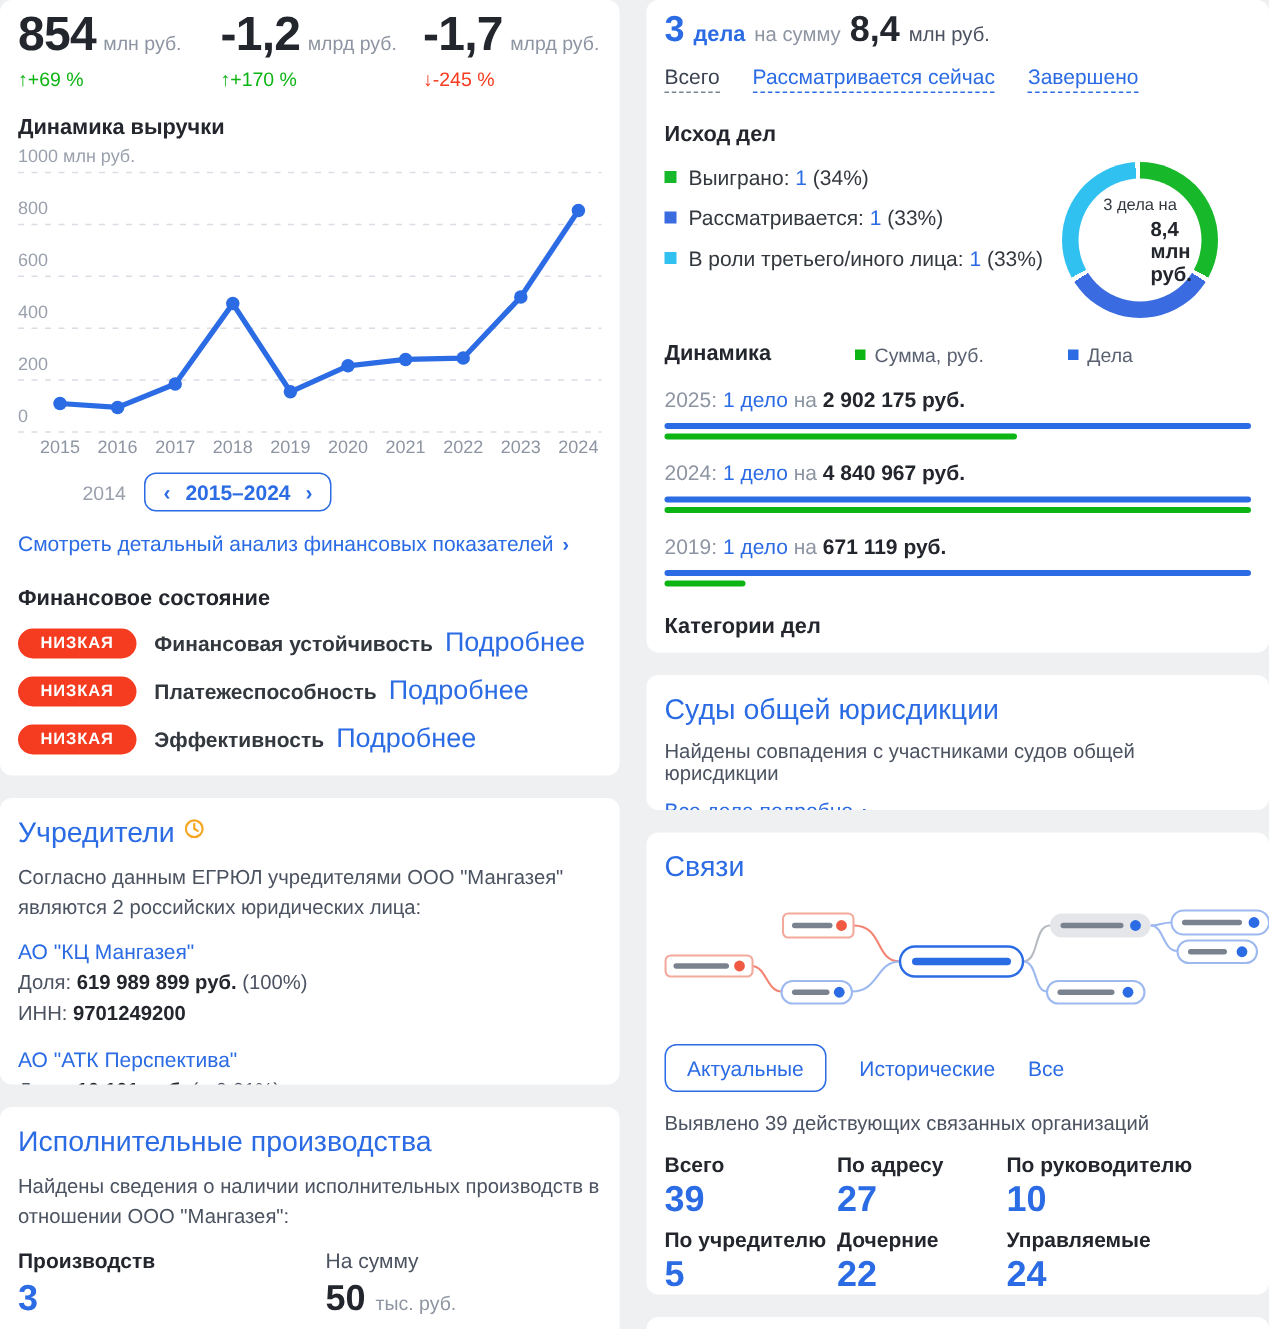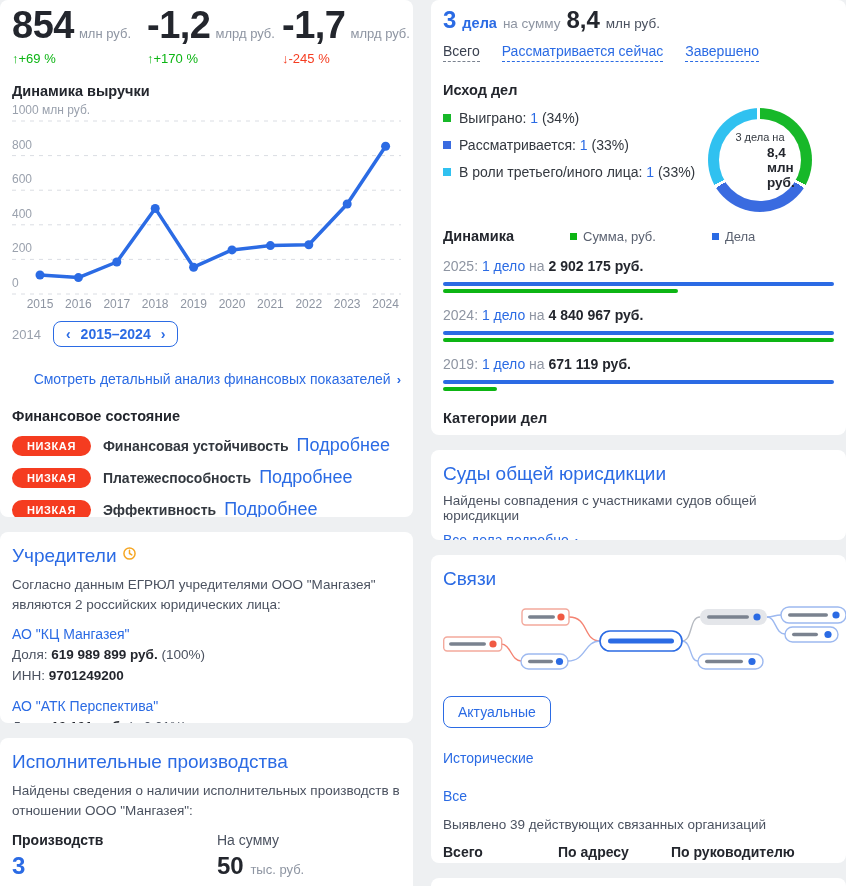--- a/index.html
+++ b/index.html
@@ -10,38 +10,38 @@
   .col-left{width:413px;flex:none;display:flex;flex-direction:column;}
   .col-right{width:415px;flex:none;display:flex;flex-direction:column;}
   .card{background:var(--card-bg,#fff);border-radius:8px;padding:0 12px;overflow:hidden;}
   a,.link{color:var(--accent-blue,#2b6be4);text-decoration:none;cursor:pointer;}
   .chev{font-size:13px;margin-left:6px;font-weight:700;}
   
   .card-fin{height:517px;margin-bottom:15px;}
   .metrics{display:flex;padding-top:4px;}
   .metric{width:135px;flex:none;}
   .metric .val-row{white-space:nowrap;}
-  .metric .val{font-size:38px;font-weight:700;letter-spacing:-0.5px;color:var(--dark,#23262d);}
+  .metric .val{font-size:32px;font-weight:700;letter-spacing:-0.5px;color:var(--dark,#23262d);}
   .metric .unit{font-size:13px;color:var(--muted,#8e95a2);margin-left:5px;}
   .metric .delta{font-size:13px;margin-top:4px;font-weight:500;}
   .delta.up{color:var(--green,#0db514);}
   .delta.down{color:var(--red,#f53c20);}
   .sec-title{font-size:14.5px;font-weight:700;color:var(--dark,#23262d);}
   .rev-title{margin-top:17px;}
   #revenue-svg{display:block;margin-top:8px;overflow:visible;}
   .grid{stroke:var(--grid,#dadde3);stroke-width:1;stroke-dasharray:4 5;fill:none;}
   .ytick{fill:var(--light-muted,#9aa1ad);font-size:12px;}
   .xtick{fill:var(--muted,#8e95a2);font-size:12px;}
   .rev-line{stroke:var(--accent-blue,#2b6be4);stroke-width:3.5;fill:none;stroke-linejoin:round;stroke-linecap:round;}
   .rev-dot{fill:var(--accent-blue,#2b6be4);}
   .pager{display:flex;align-items:center;margin-top:10px;}
-  .pager .prev-year{font-size:13px;color:var(--light-muted,#9aa1ad);margin-right:12px;}
+  .pager .prev-year{font-size:13px;color:var(--light-muted,#9aa1ad);margin-right:12px;margin-left:43px;}
   .period-box{display:inline-flex;align-items:center;gap:10px;border:1px solid var(--accent-blue,#2b6be4);border-radius:8px;padding:4px 12px;color:var(--accent-blue,#2b6be4);font-size:14px;font-weight:700;cursor:pointer;}
   .period-box .arr{font-size:14px;font-weight:700;}
-  .analysis-link{display:block;margin-top:24px;font-size:14px;font-weight:500;text-align:right;}
+  .analysis-link{display:block;margin-top:13px;font-size:14px;font-weight:500;}
   .fin-title{margin-top:21px;}
   .fin-row{display:flex;align-items:center;margin-top:11px;}
   .badge{background:var(--badge-red,#f53c20);color:#fff;font-size:11px;font-weight:700;letter-spacing:0.6px;border-radius:10px;padding:4px 15px;margin-right:12px;}
   .fin-label{font-size:14px;font-weight:700;color:#33383f;margin-right:8px;text-align:center;}
   .fin-more{font-size:18px;}
   .report-box{margin-top:17px;border:1px solid var(--border,#e3e6ea);border-radius:6px;padding:11px 12px;display:flex;align-items:center;}
   
   .card-founders{height:191px;margin-bottom:15px;padding-top:13px;}
   .card-title{font-size:19px;font-weight:400;color:var(--accent-blue,#2b6be4);}
   .intro{font-size:13.5px;line-height:1.45;color:#4b5260;margin-top:8px;}
@@ -100,21 +100,21 @@
   .n-gray{fill:var(--node-gray-bg,#e4e6ea);stroke:none;}
   .n-center{stroke:var(--accent-blue,#2b6be4);stroke-width:1.6;}
   .n-bar{fill:var(--node-gray,#7a828f);}
   .n-bar-blue{fill:var(--accent-blue,#2b6be4);}
   .dot-red{fill:var(--node-red,#f05a43);}
   .dot-blue{fill:var(--accent-blue,#2b6be4);}
   .lnk{fill:none;stroke-width:1.4;}
   .lnk-red{stroke:var(--node-red,#f05a43);opacity:.75;}
   .lnk-blue{stroke:var(--node-blue-border,#9db9f0);}
   .lnk-gray{stroke:#b6bac1;}
-  .conn-tabs{display:flex;align-items:flex-start;gap:22px;margin-top:14px;flex-direction:column;}
+  .conn-tabs{display:flex;align-items:center;gap:22px;margin-top:14px;}
   .btn-outline{border:1px solid var(--accent-blue,#2b6be4);border-radius:8px;padding:7px 14px;font-size:14px;color:var(--accent-blue,#2b6be4);cursor:pointer;background:#fff;}
   .conn-tab{font-size:14px;}
   .conn-summary{font-size:13.5px;color:#4b5260;margin-top:13px;}
   .stats{display:grid;grid-template-columns:115px 113px 1fr;margin-top:12px;row-gap:4px;}
   .stat .s-label{font-size:14px;font-weight:700;color:var(--dark,#23262d);}
   .stat .s-val{font-size:24px;font-weight:700;color:var(--accent-blue,#2b6be4);margin-top:2px;}
   .card-stub{height:40px;}
   .clock-icon{display:inline-block;vertical-align:2px;margin-left:6px;}
 </style>
 </head>

